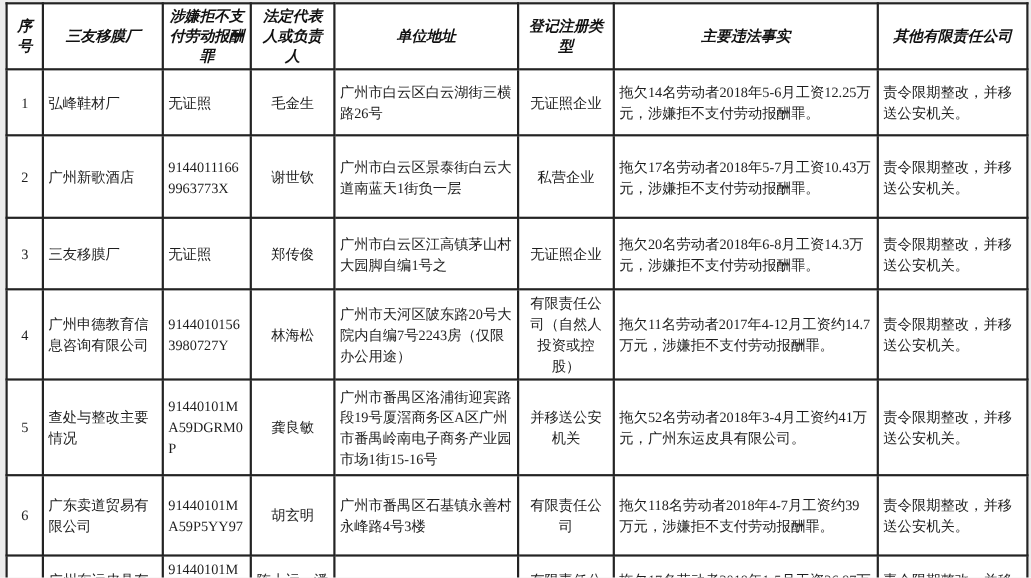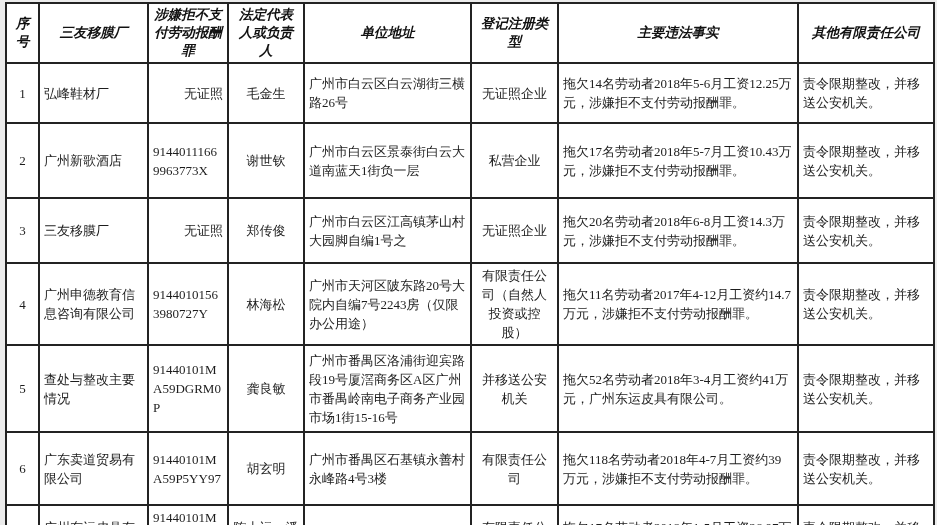--- a/index.html
+++ b/index.html
@@ -29,21 +29,21 @@
     font-family: "Liberation Sans", "DejaVu Sans", sans-serif;
     font-weight: bold;
     text-align: center;
     font-size: 13.5px;
     line-height: 18px;
     color: #111;
   }
   .ctr { text-align: center; }
   .lft { text-align: left; }
   .lic-l { text-align: left; word-break: break-all; margin-top: 39px; }
-  .lic-c { text-align: right; }
+  .lic-c { text-align: left; }
   tr.hrow  { height: 56px; font-style: italic; }
   tr.r1 { height: 60px; }
   tr.r2 { height: 75px; }
   tr.r3 { height: 65px; }
   tr.r4 { height: 70px; }
   tr.r5 { height: 87px; }
   tr.r6 { height: 73px; }
   tr.r7 { height: 62px; }
 </style>
 </head>

